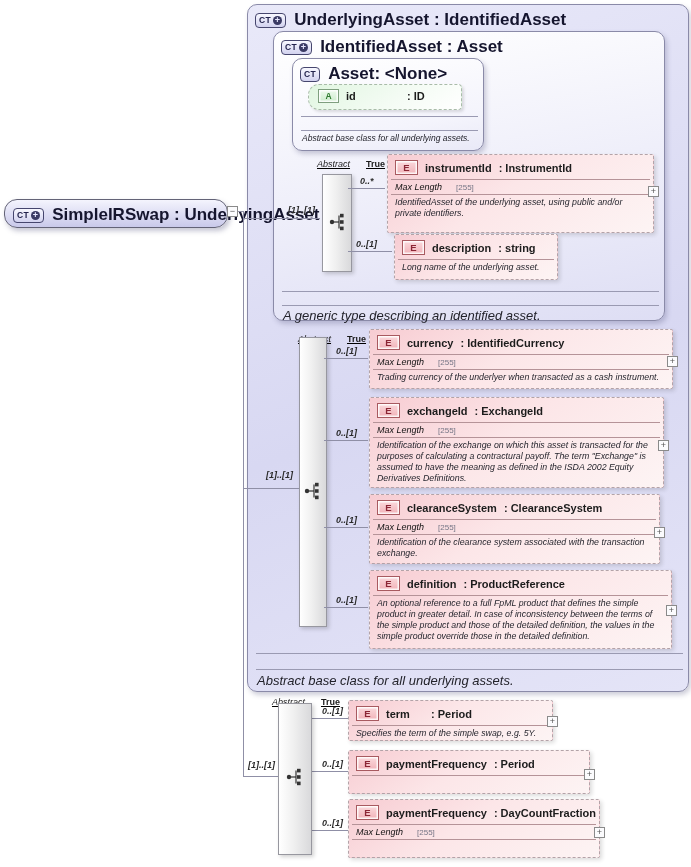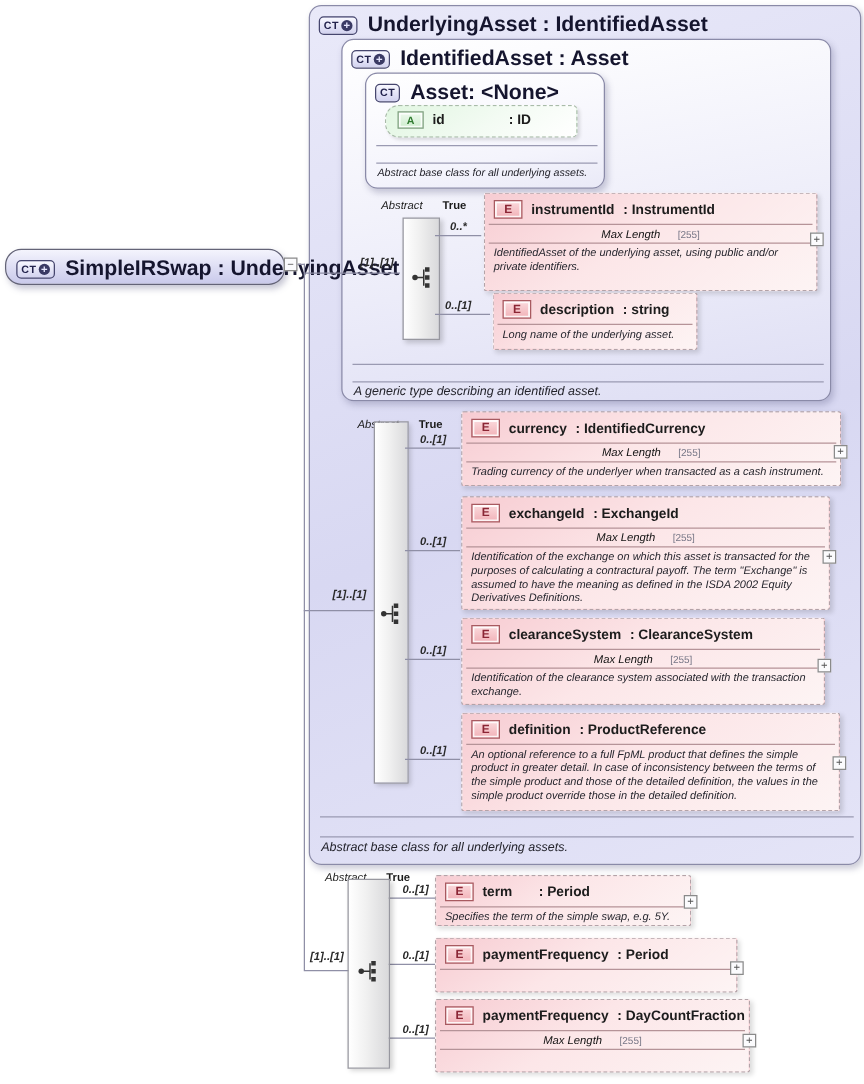--- a/index.html
+++ b/index.html
@@ -22,21 +22,21 @@
   .ct-plus{width:9px;height:9px;border-radius:50%;background:#3a3a64;color:#e8e8ff;
            font-size:9px;line-height:8px;text-align:center;font-weight:bold;}
 
   
   .el-box{position:absolute;border:1px dashed #b3a3a8;border-radius:2px;
           background:linear-gradient(145deg,#f7ccd2 0%,#fce6e8 45%,#fdf4f4 100%);
           box-shadow:2px 2px 4px rgba(0,0,0,.14);}
   .el-header{display:flex;align-items:center;gap:7px;padding:5px 6px 3px 7px;}
   .el-name,.el-type{font-size:11px;font-weight:bold;color:#1c1c1c;white-space:nowrap;}
   .el-sep{height:1px;background:#b59398;margin:1px 3px 0 3px;}
-  .el-ml{display:flex;align-items:center;gap:14px;padding:2px 7px 1px 7px;justify-content:center;}
+  .el-ml{display:flex;align-items:center;gap:14px;padding:2px 7px 1px 7px;}
   .ml-l{font-size:9px;font-style:italic;color:#111;}
   .ml-v{font-size:8px;color:#767686;}
   .el-doc{padding:2px 7px 3px 7px;font-size:8.8px;font-style:italic;color:#26262e;line-height:11px;}
 
   .e-badge{width:21px;height:13px;display:grid;place-items:center;flex:0 0 auto;
            border:1px solid #a85a60;box-shadow:inset 0 0 0 1.5px rgba(255,255,255,.85);
            background:linear-gradient(#fbdadd,#f1b2b8);
            font-size:9.5px;font-weight:bold;color:#8b2635;}
 
   
@@ -44,24 +44,24 @@
             background:linear-gradient(145deg,#e1f6e1 0%,#f3fbf3 55%,#ffffff 100%);
             box-shadow:2px 2px 3px rgba(0,0,0,.12);}
   .attr-header{display:flex;align-items:center;gap:7px;padding:4px 6px 3px 9px;}
   .a-badge{width:19px;height:12px;display:grid;place-items:center;flex:0 0 auto;
            border:1px solid #7f9f7f;box-shadow:inset 0 0 0 1.5px rgba(255,255,255,.85);
            background:linear-gradient(#effaef,#cdeccd);
            font-size:8.5px;font-weight:bold;color:#2f7a2f;}
 
   
   .ftr-line{position:absolute;left:8px;right:5px;height:1px;background:#9a9ab2;}
-  .ab-row{position:absolute;left:12px;display:flex;gap:16px;align-items:baseline;}
+  .ab-row{position:absolute;left:24px;display:flex;gap:16px;align-items:baseline;text-decoration:underline;}
   .ab-label{font-size:9px;font-style:italic;color:#1b1b1b;}
   .ab-value{font-size:9px;font-weight:bold;color:#1b1b1b;margin-top:40px;}
-  .ct-doc{position:absolute;left:9px;right:6px;font-size:10px;font-style:italic;color:#23232b;}
+  .ct-doc{position:absolute;left:9px;right:6px;font-size:13px;font-style:italic;color:#23232b;}
   .ct-doc.small{font-size:8.5px;}
 
   
   .seq-box{position:absolute;border:1px solid #97979f;
            background:linear-gradient(90deg,#ffffff 0%,#f0f0f0 45%,#d9d9db 100%);
            box-shadow:2px 2px 4px rgba(0,0,0,.18);}
   .seq-icon{position:absolute;}
 
   
   .hline{position:absolute;height:1px;background:#8f8fa6;}

